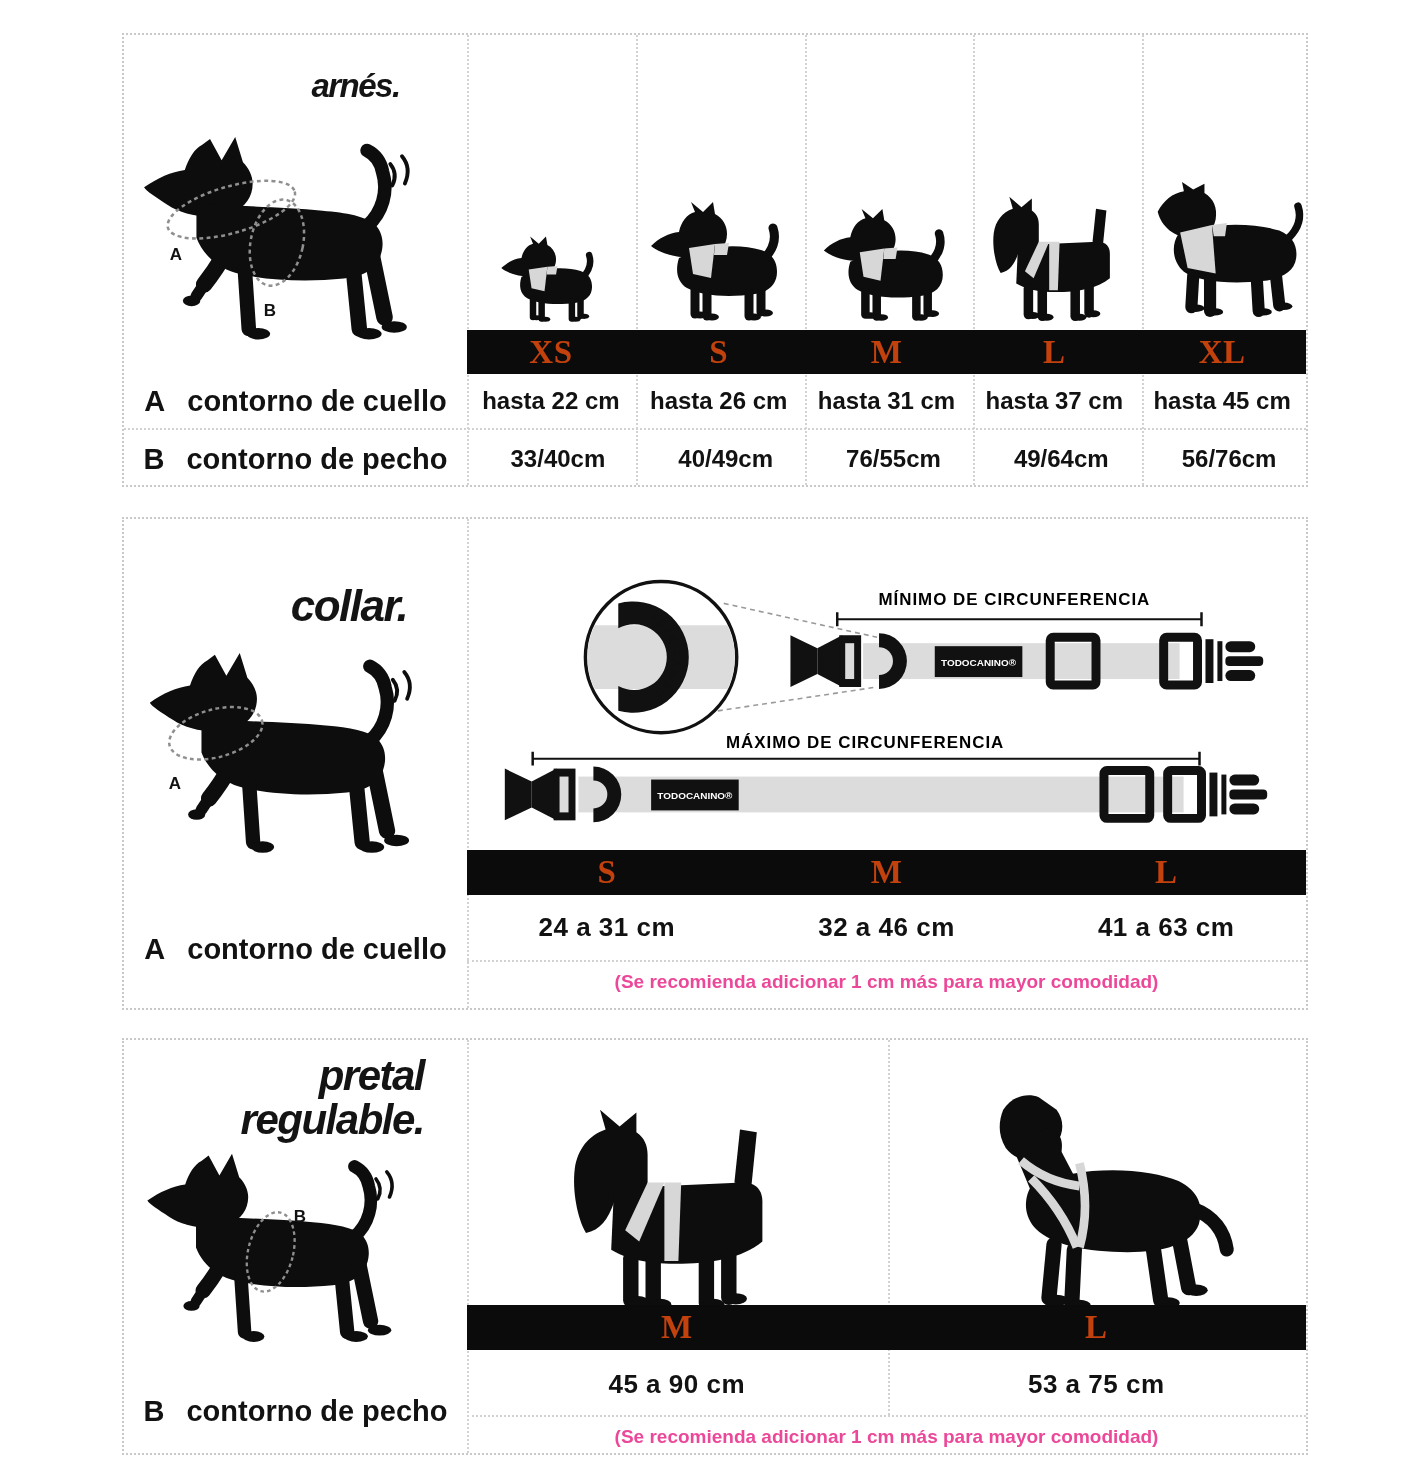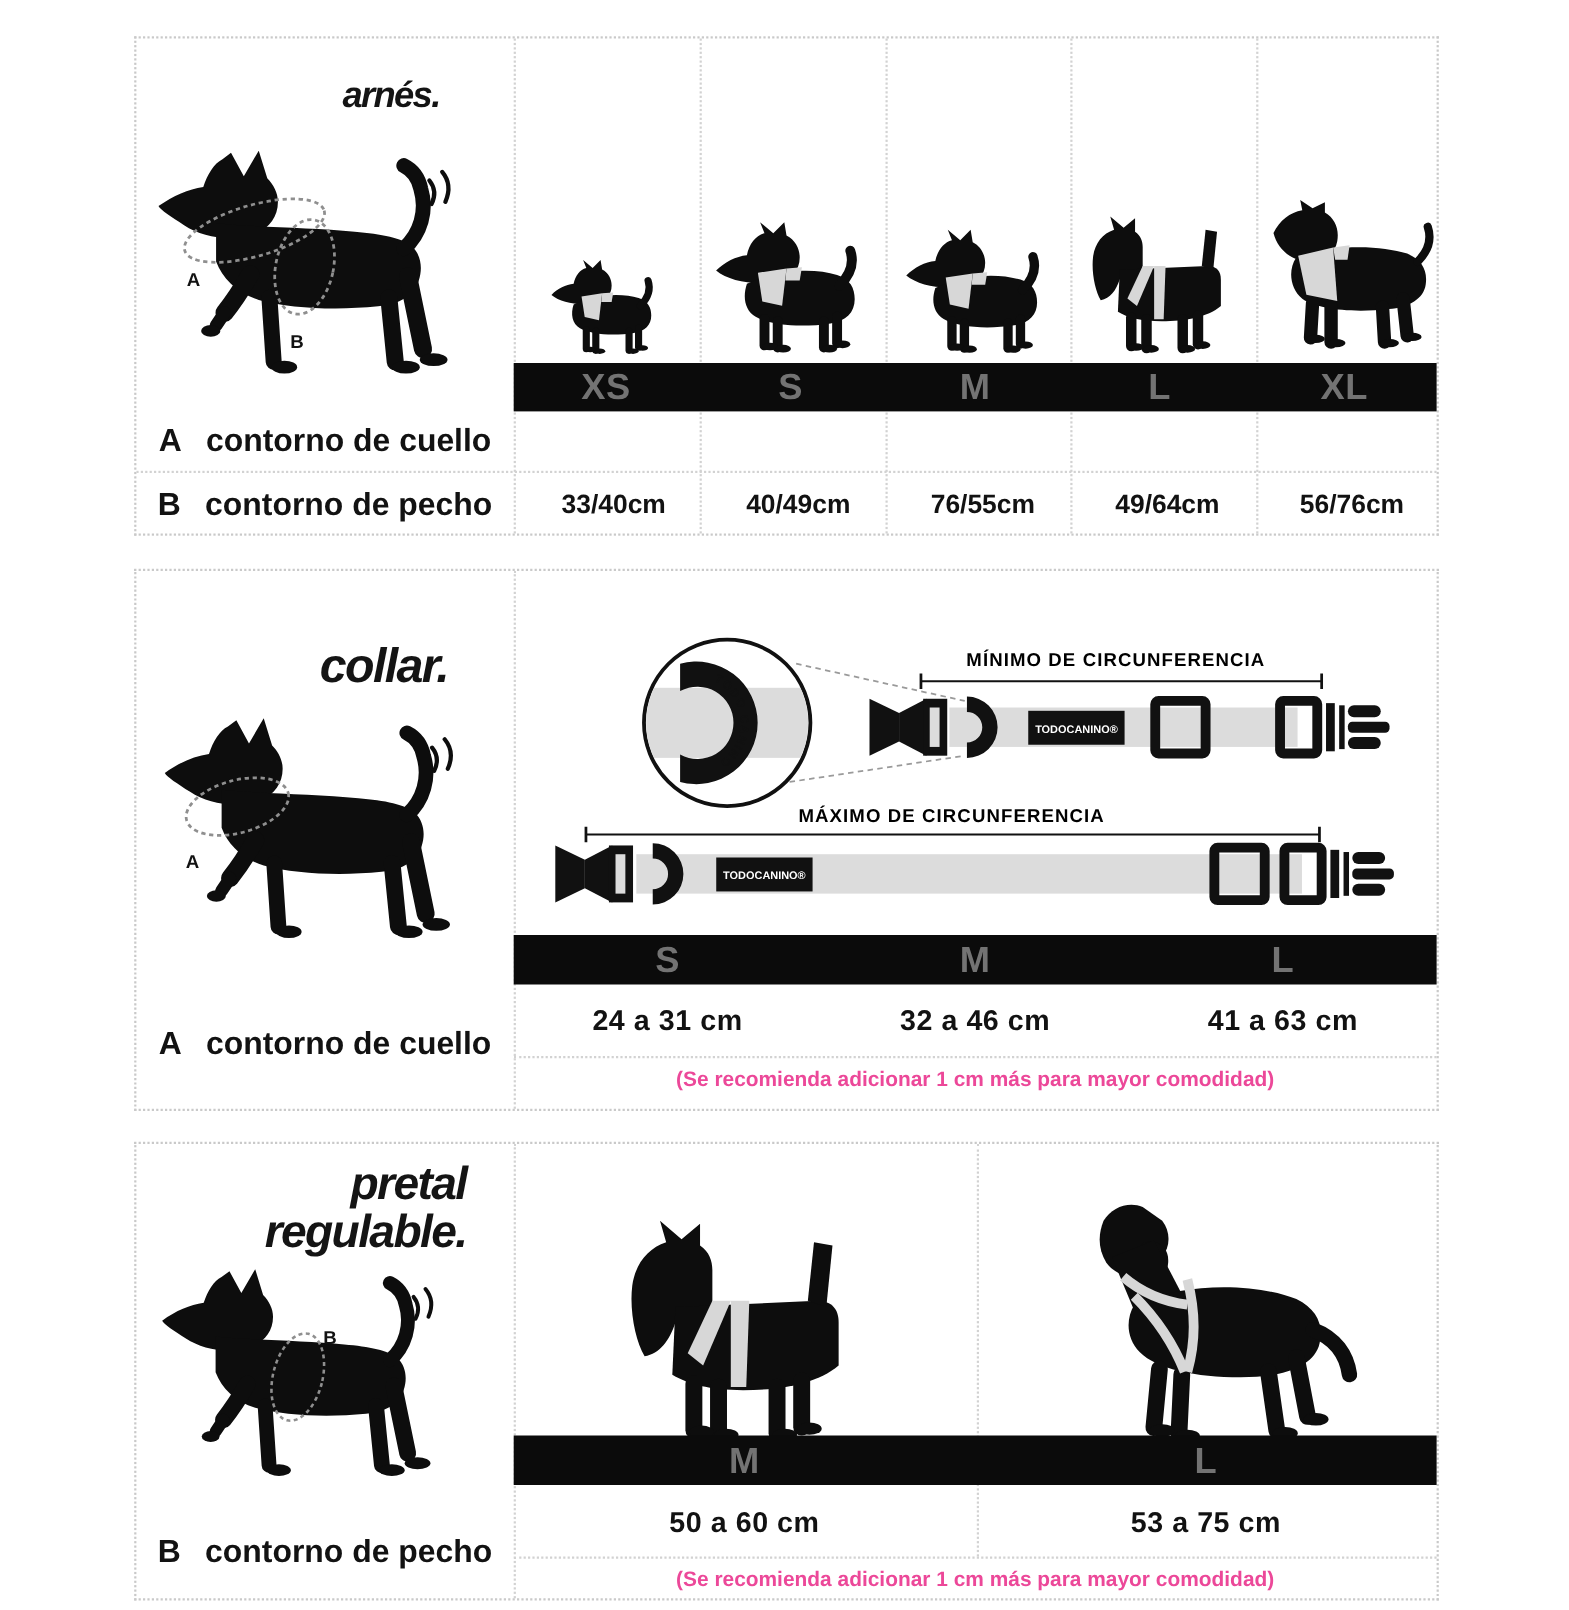--- a/index.html
+++ b/index.html
@@ -5,21 +5,21 @@
   html,body{margin:0;padding:0;background:#fff;}
   body{position:relative;width:1426px;height:1464px;font-family:"Liberation Sans",sans-serif;color:#121212;overflow:hidden;}
   .panel{position:absolute;left:122px;width:1186px;border:2px dotted #c9c9c9;background:#fff;box-sizing:border-box;}
   #panel-arnes{top:33px;height:454px;}
   #panel-collar{top:517px;height:493px;}
   #panel-pretal{top:1038px;height:417px;}
   .vline{position:absolute;width:0;border-left:2px dotted #d2d2d2;}
   .hline{position:absolute;height:0;border-top:2px dotted #d2d2d2;}
   .title{position:absolute;font-style:italic;font-weight:800;letter-spacing:-1.5px;color:#141414;}
   .bar{position:absolute;background:#0b0b0b;display:flex;}
-  .bar span{flex:1;display:flex;align-items:center;justify-content:center;color:#737373;font-weight:800;font-size:33px;letter-spacing:.5px;}
+  .bar span{flex:1;display:flex;align-items:center;justify-content:center;color:#c2410c;font-weight:800;font-size:33px;letter-spacing:.5px;font-family:Liberation Serif, serif;}
   .vals{position:absolute;display:flex;align-items:center;}
   .vals span{flex:1;text-align:center;font-weight:700;font-size:24px;}
   .vals.big span{font-size:26px;letter-spacing:.5px;}
   .rowlabel{position:absolute;display:flex;align-items:center;justify-content:center;gap:22px;font-weight:700;font-size:29px;}
   .rowlabel .ltr{font-weight:800;}
   .marker{position:absolute;font-weight:800;font-size:17px;transform:translate(-50%,-50%);}
   .note{position:absolute;text-align:center;font-weight:700;font-size:19px;color:#ec4899;}
   svg.art{position:absolute;overflow:visible;}
   .dash{fill:none;stroke:#8f8f8f;stroke-width:2.6;stroke-dasharray:4 3.5;}
 </style>
@@ -149,20 +149,27 @@
     <span>S</span>
     <span>M</span>
     <span>L</span>
     <span>XL</span>
   </div>
 
   <div class="rowlabel" style="left:0;top:341px;width:343px;height:50px">
     <span class="ltr">A</span>
     <span>contorno de cuello</span>
   </div>
+  <div class="vals" style="left:343px;top:343px;width:839px;height:46px">
+    <span>hasta 22 cm</span>
+    <span>hasta 26 cm</span>
+    <span>hasta 31 cm</span>
+    <span>hasta 37 cm</span>
+    <span>hasta 45 cm</span>
+  </div>
 
   <div class="rowlabel" style="left:0;top:399px;width:343px;height:50px">
     <span class="ltr">B</span>
     <span>contorno de pecho</span>
   </div>
   <div class="vals" style="left:350px;top:401px;width:839px;height:46px">
     <span>33/40cm</span>
     <span>40/49cm</span>
     <span>76/55cm</span>
     <span>49/64cm</span>
@@ -287,21 +294,21 @@
     </svg>
   <svg class="art" style="left:841px;top:47px" width="267" height="235" viewBox="0 0 210 185">
       <use href="#dog-retriever"></use>
     </svg>
 
   <div class="bar" style="left:343px;top:265px;width:839px;height:45px">
     <span>M</span>
     <span>L</span>
   </div>
   <div class="vals big" style="left:343px;top:322px;width:839px;height:44px">
-    <span>50 a 60 cm</span>
+    <span>45 a 90 cm</span>
     <span>53 a 75 cm</span>
   </div>
   <div class="hline" style="left:343px;top:375px;width:839px"></div>
   <div class="note" style="left:343px;top:386px;width:839px">(Se recomienda adicionar 1 cm más para mayor comodidad)</div>
 
   <div class="rowlabel" style="left:0;top:346px;width:343px;height:50px">
     <span class="ltr">B</span>
     <span>contorno de pecho</span>
   </div>
 </section>

